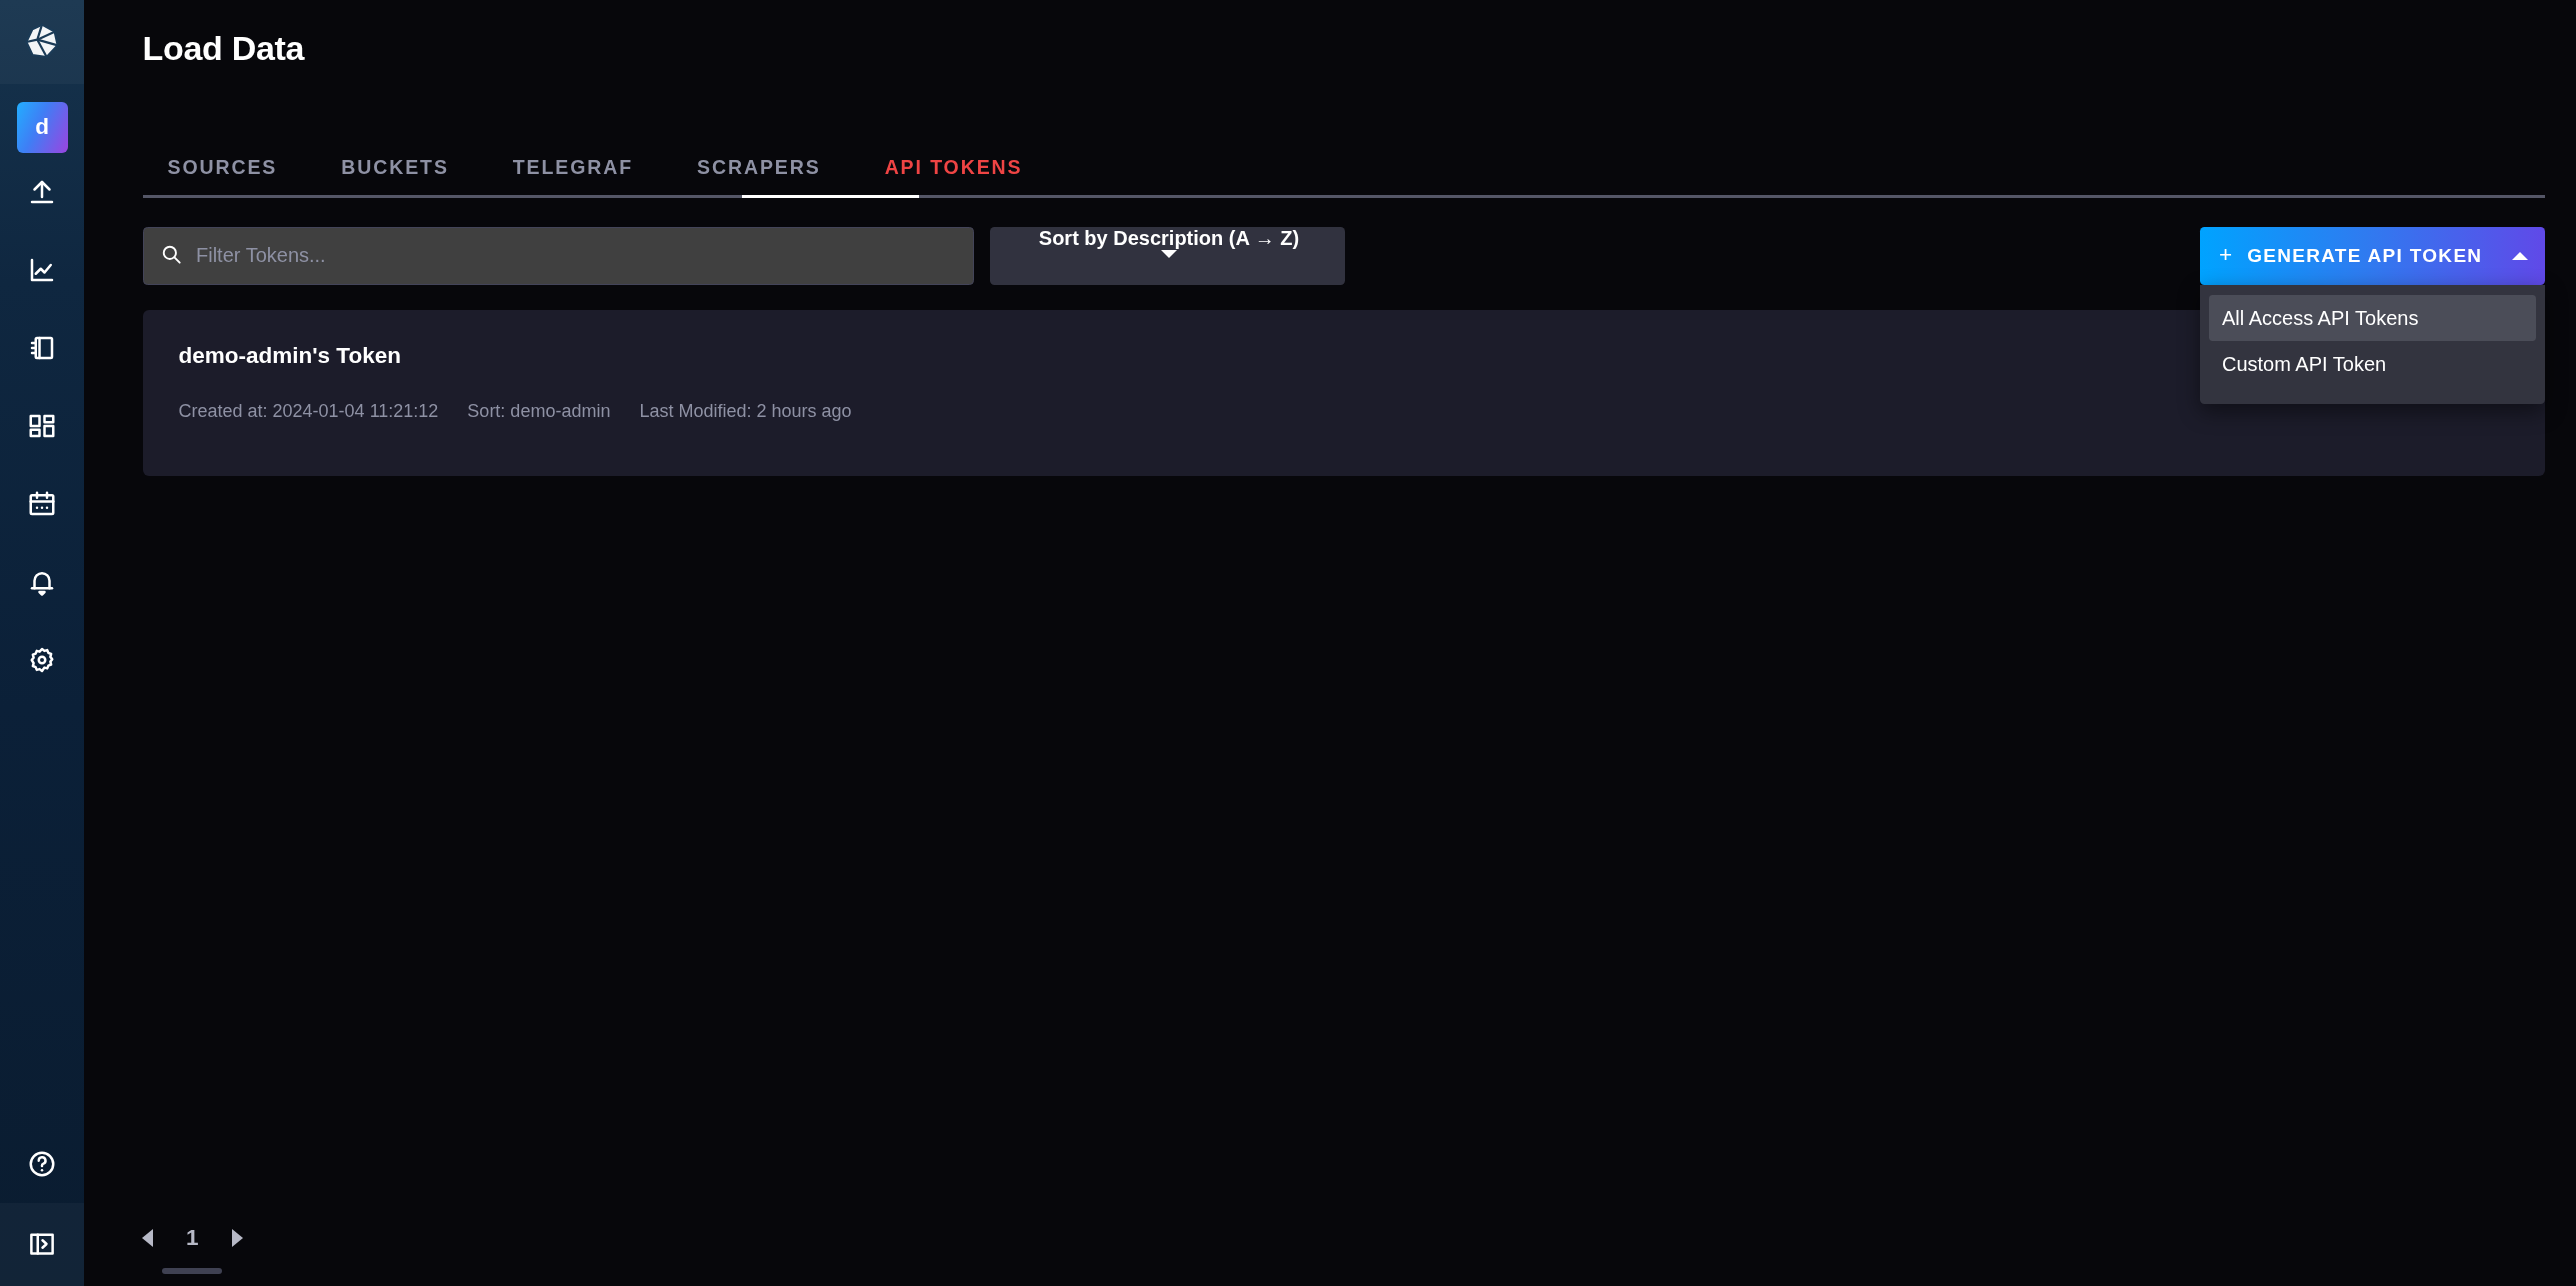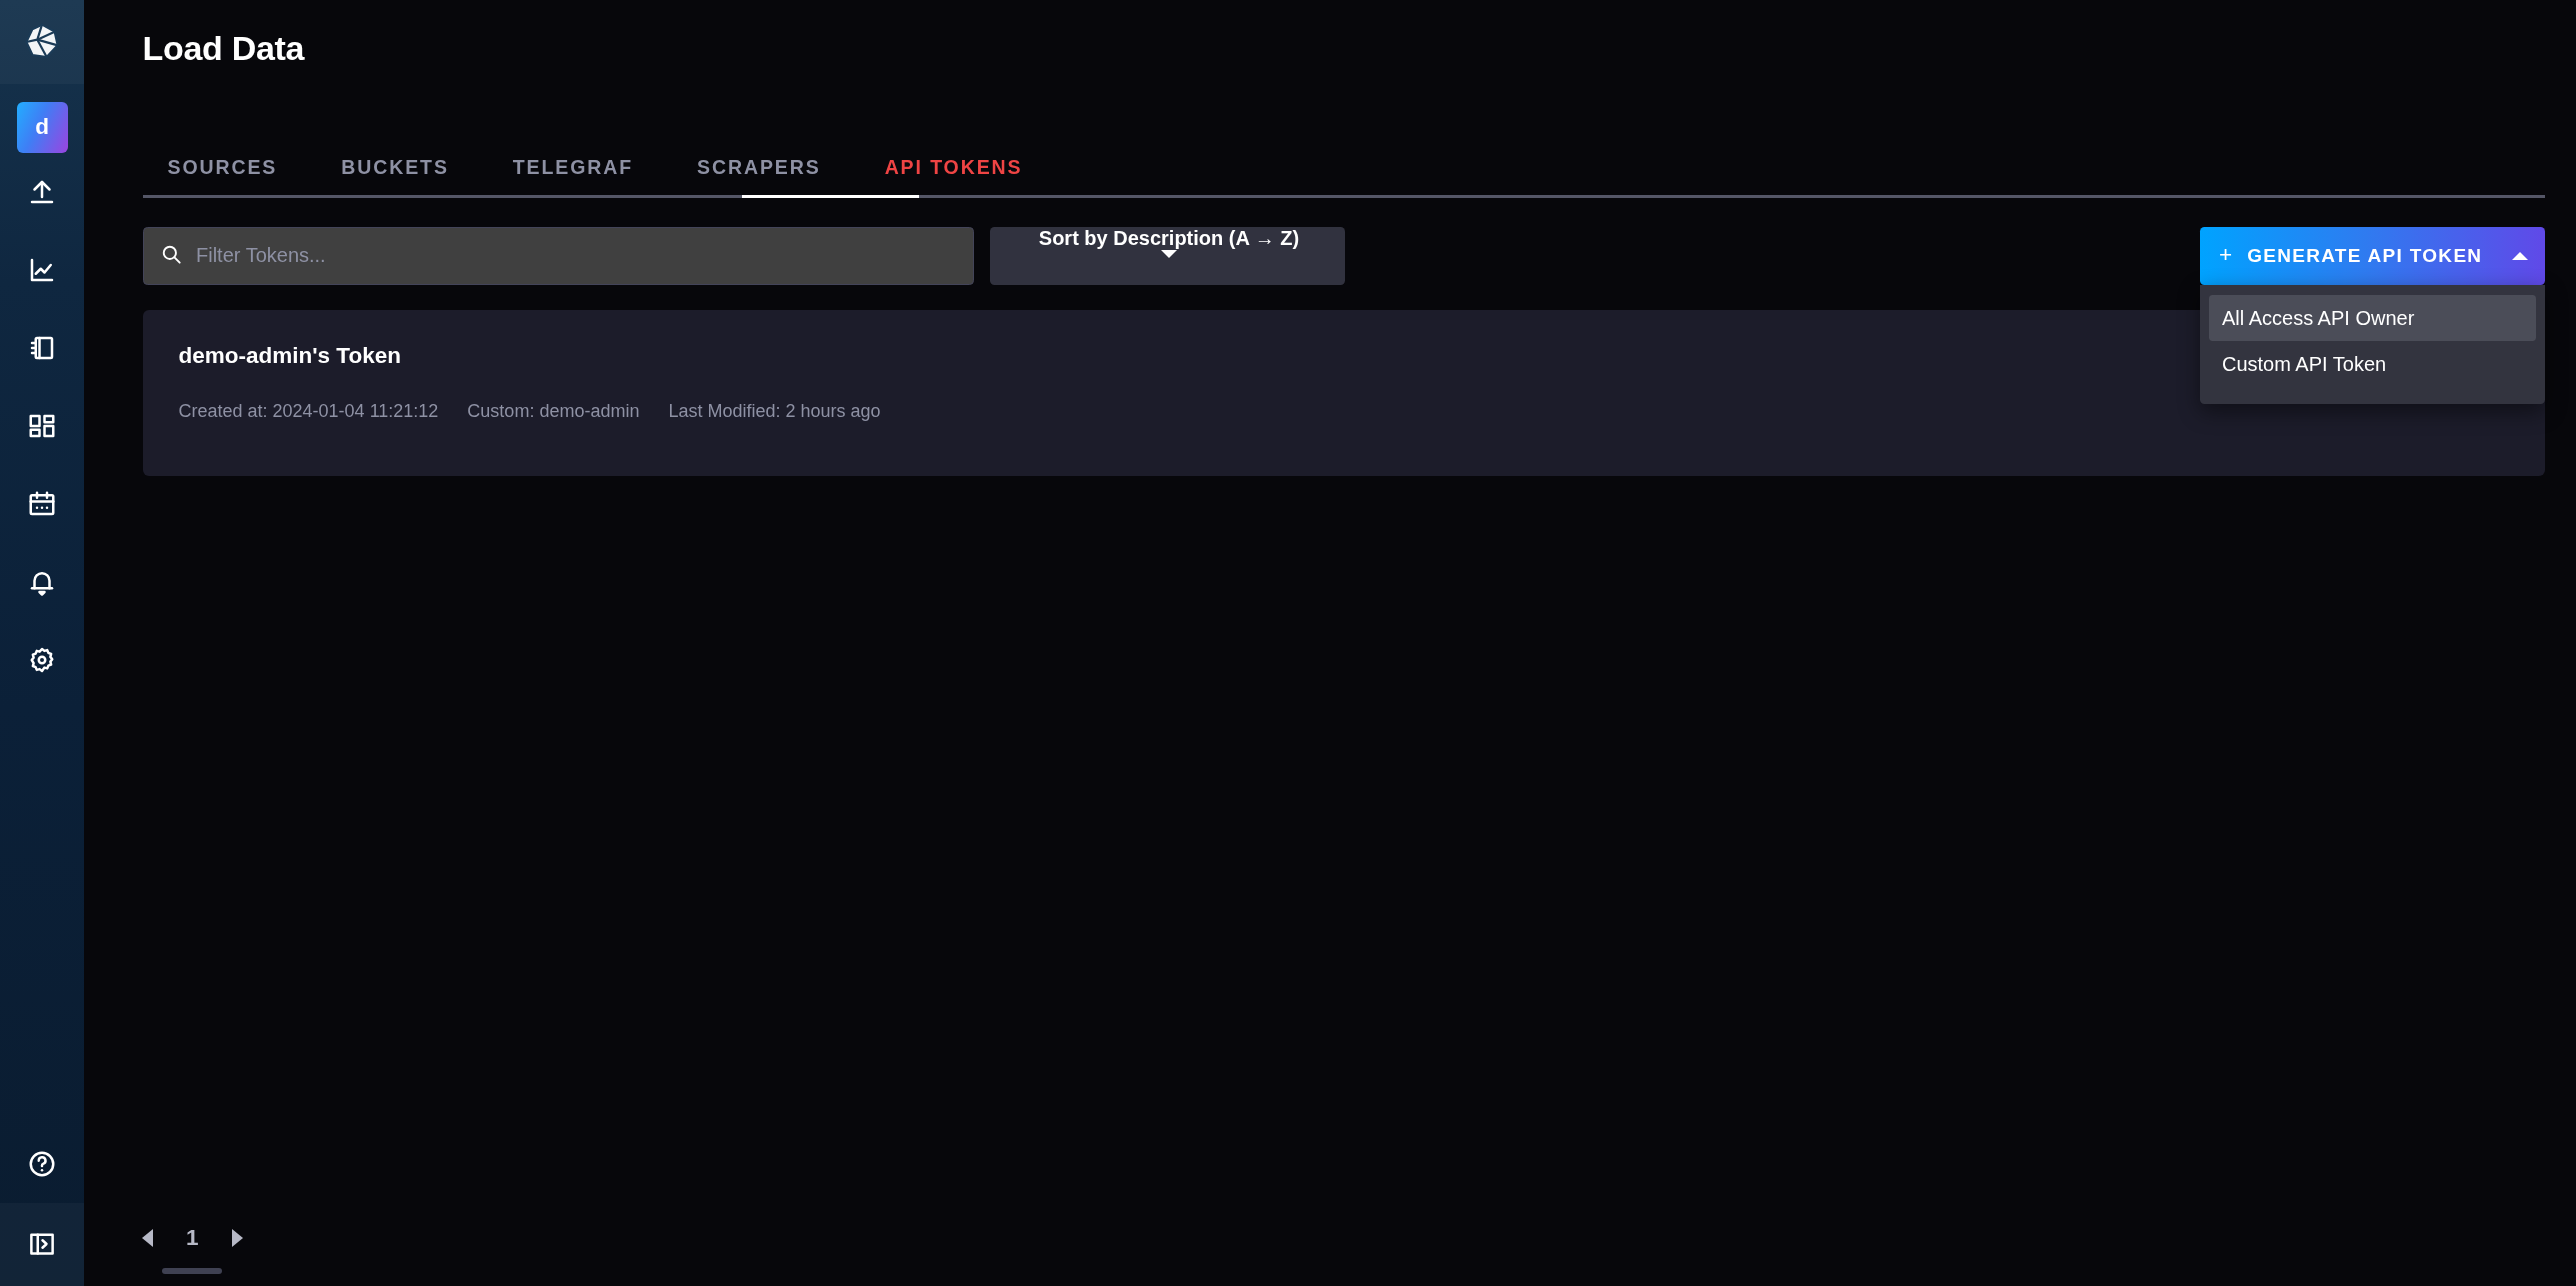--- a/index.html
+++ b/index.html
@@ -356,33 +356,33 @@
         <span class="caret-down"></span>
       </div>
 
       <div class="gen-wrap">
         <div class="gen-btn">
           <span class="gen-plus">+</span>
           <span class="gen-text">GENERATE API TOKEN</span>
           <span class="caret-up"></span>
         </div>
         <div class="gen-menu">
-          <div class="gen-menu-item highlight">All Access API Owner</div>
+          <div class="gen-menu-item highlight">All Access API Tokens</div>
           <div class="gen-menu-item">Custom API Token</div>
         </div>
       </div>
 
     </div>
 
     <div class="token-list">
       <div class="token-card">
         <div class="token-name">demo-admin's Token</div>
         <div class="token-meta">
           <span>Created at: 2024-01-04 11:21:12</span>
-          <span>Custom: demo-admin</span>
+          <span>Sort: demo-admin</span>
           <span>Last Modified: 2 hours ago</span>
         </div>
       </div>
     </div>
 
     <div class="pagination">
       <div class="pager-row">
         <span class="pager-arrow left"></span>
         <span class="pager-num">1</span>
         <span class="pager-arrow right"></span>

